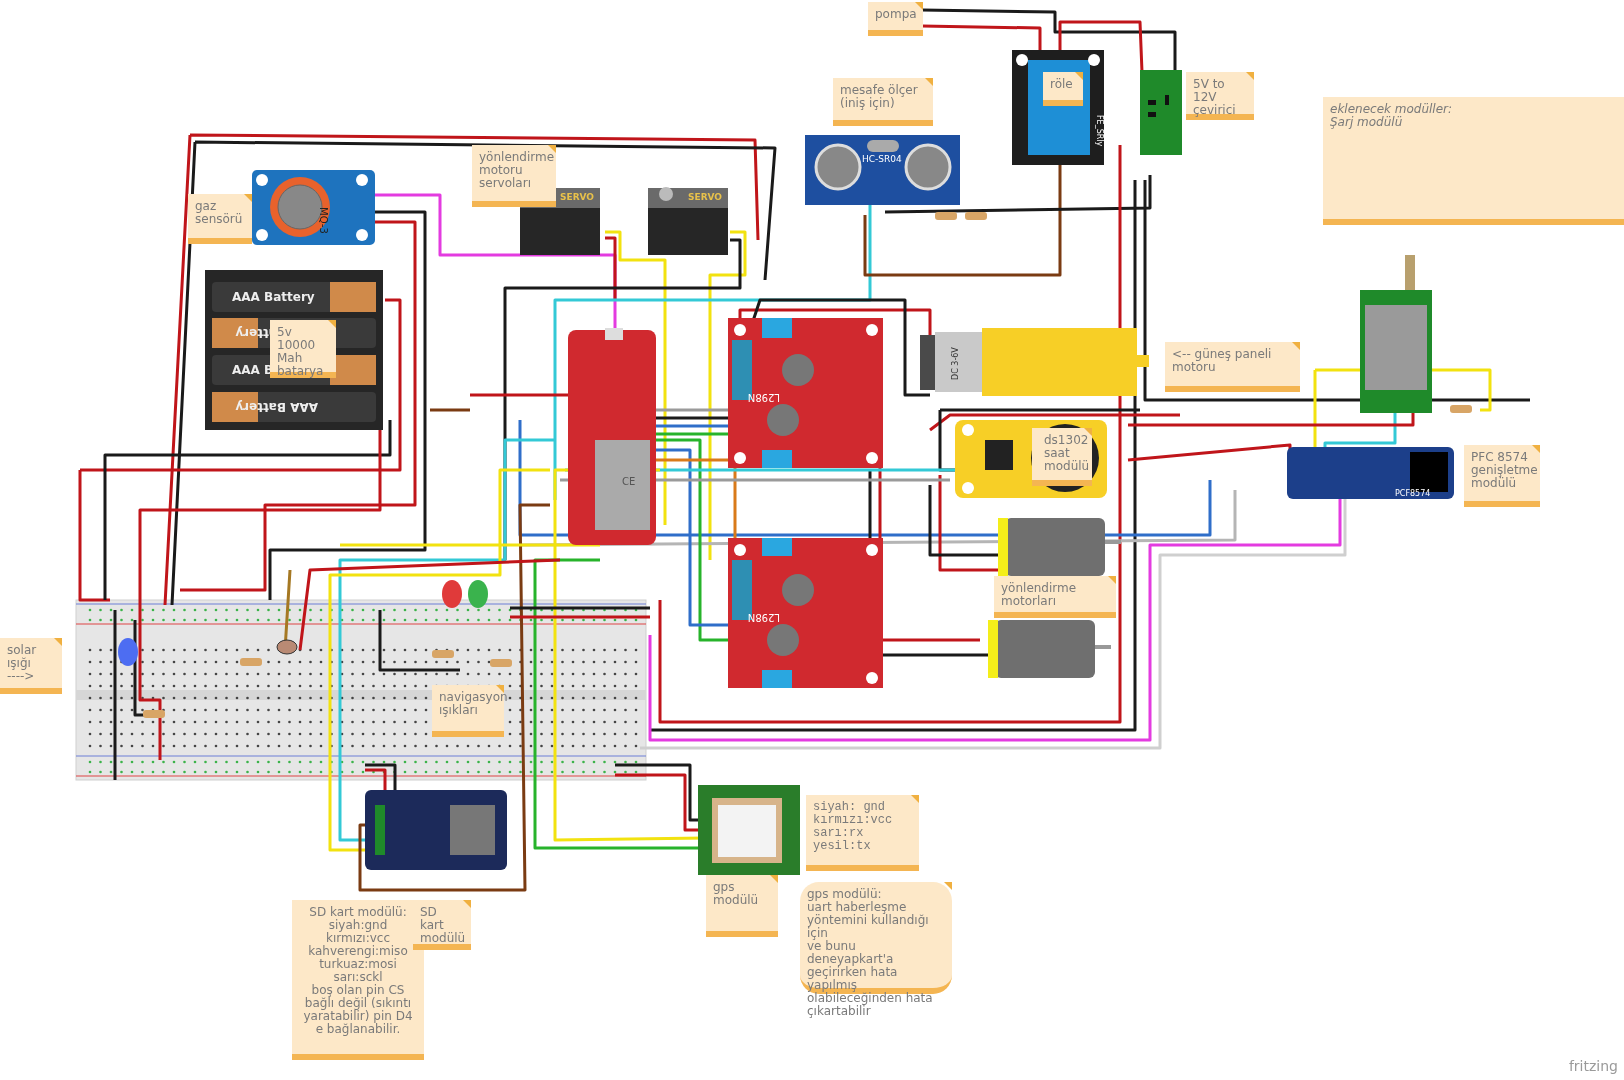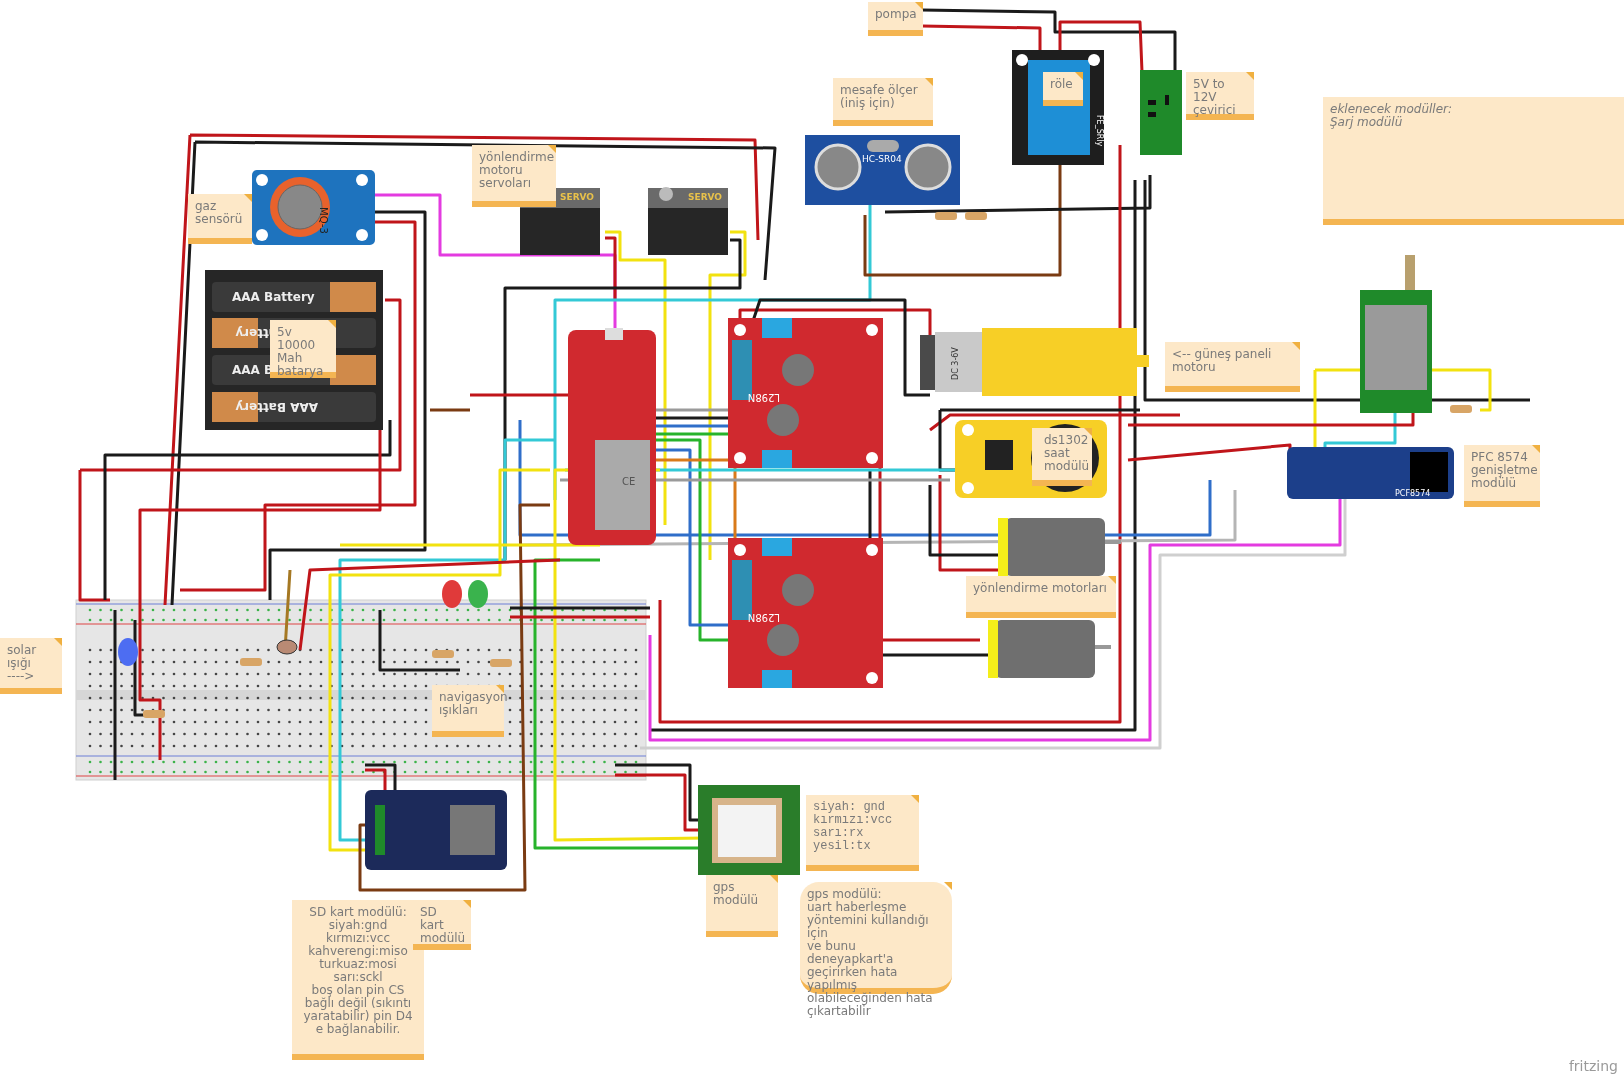--- a/index.html
+++ b/index.html
@@ -996,21 +996,21 @@
 Mah
 batarya</div>
 <div class="note" style="left:1165px;top:342px;width:135px;height:50px;">&lt;-- güneş paneli
 motoru</div>
 <div class="note" style="left:1032px;top:428px;width:60px;height:58px;padding-left:12px;">ds1302
 saat
 modülü</div>
 <div class="note" style="left:1464px;top:445px;width:76px;height:62px;">PFC 8574
 genişletme
 modülü</div>
-<div class="note" style="left:966px;top:576px;width:150px;height:42px;">yönlendirme motorları</div>
+<div class="note" style="left:994px;top:576px;width:122px;height:42px;">yönlendirme motorları</div>
 <div class="note" style="left:0px;top:638px;width:62px;height:56px;">solar ışığı
 ----&gt;</div>
 <div class="note" style="left:432px;top:685px;width:72px;height:52px;">navigasyon
 ışıkları</div>
 <div class="note" style="left:806px;top:795px;width:113px;height:76px;font-family:Liberation Mono, monospace;">siyah: gnd
 kırmızı:vcc
 sarı:rx
 yesil:tx</div>
 <div class="note" style="left:706px;top:875px;width:72px;height:62px;">gps
 modülü</div>

